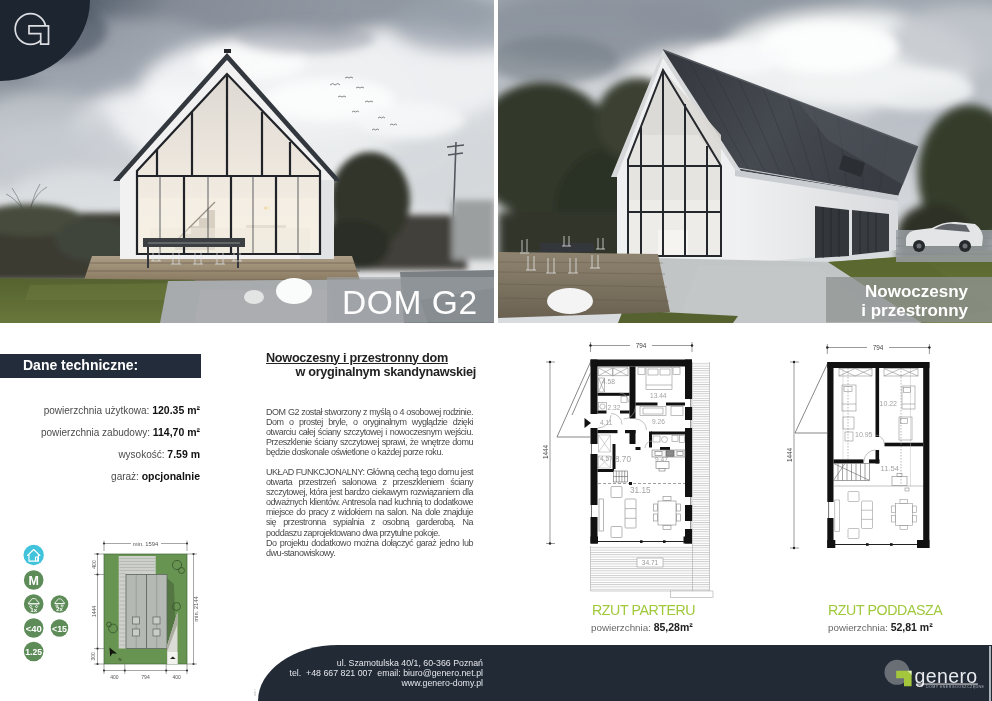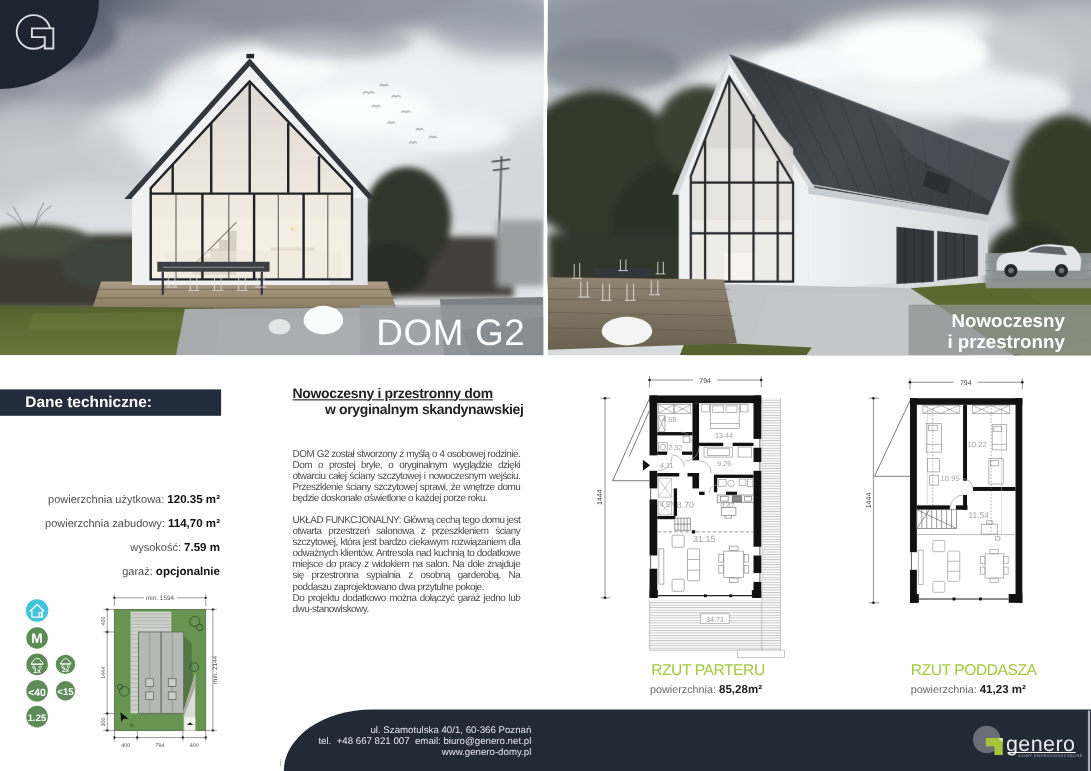--- a/index.html
+++ b/index.html
@@ -360,21 +360,21 @@
 
   <rect x="328" y="277" width="166" height="45.5" fill="#8f9392" opacity="0.78"></rect>
   <text x="470" y="297" font-size="17" font-weight="bold" fill="#ffffff" font-family="Liberation Sans" text-anchor="end">Nowoczesny</text>
   <text x="470" y="316" font-size="17" font-weight="bold" fill="#ffffff" font-family="Liberation Sans" text-anchor="end">i przestronny</text>
 </svg>
 
 <div class="abs" style="left:0;top:354px;width:201px;height:24px;background:#232c3a;"></div>
 <div class="abs" style="left:23px;top:357px;width:200px;font-size:14px;font-weight:bold;color:#ffffff;">Dane techniczne:</div>
 
 <div class="abs" style="left:0;top:404px;width:200px;text-align:right;font-size:10px;color:#4b4b4b;">
-  <div style="height:22.1px;margin-top:44px;">powierzchnia użytkowa: <b style="color:#111;font-size:10.5px;">120.35 m²</b></div>
+  <div style="height:22.1px;">powierzchnia użytkowa: <b style="color:#111;font-size:10.5px;">120.35 m²</b></div>
   <div style="height:22.1px;">powierzchnia zabudowy: <b style="color:#111;font-size:10.5px;">114,70 m²</b></div>
   <div style="height:22.1px;">wysokość: <b style="color:#111;font-size:10.5px;">7.59 m</b></div>
   <div style="height:22.1px;">garaż: <b style="color:#111;font-size:10.5px;">opcjonalnie</b></div>
 </div>
 
 <div class="abs" style="left:266px;top:350.5px;width:215px;font-size:12.7px;letter-spacing:-0.3px;font-weight:bold;color:#222;text-decoration:underline;">Nowoczesny i przestronny dom</div>
 <div class="abs" style="left:266px;top:364.5px;width:210px;text-align:right;font-size:12.7px;letter-spacing:-0.3px;font-weight:bold;color:#222;">w oryginalnym skandynawskiej</div>
 
 <div class="abs" style="left:266px;top:407px;width:207px;font-size:9px;letter-spacing:-0.45px;line-height:10.1px;text-align:justify;color:#4a4a4a;">DOM G2 został stworzony z myślą o 4 osobowej rodzinie. Dom o prostej bryle, o oryginalnym wyglądzie dzięki otwarciu całej ściany szczytowej i nowoczesnym wejściu. Przeszklenie ściany szczytowej sprawi, że wnętrze domu będzie doskonale oświetlone o każdej porze roku.</div>
 
@@ -851,21 +851,21 @@
     <text x="855" y="437">10.95</text>
     <text x="879.5" y="406">10.22</text>
     <text x="880.5" y="471" font-size="7.6">11.54</text>
   </g>
 </svg>
 
 <div class="abs" style="left:592px;top:602px;font-size:14.2px;color:#a0c93c;letter-spacing:-0.4px;text-align:center;">RZUT PARTERU</div>
 <div class="abs" style="left:591px;top:620.5px;font-size:9.8px;color:#666;">powierzchnia: <b style="color:#222;font-size:10.5px;">85,28m²</b></div>
 
 <div class="abs" style="left:828px;top:602px;font-size:14.2px;color:#a0c93c;letter-spacing:-0.4px;">RZUT PODDASZA</div>
-<div class="abs" style="left:828px;top:620.5px;font-size:9.8px;color:#666;">powierzchnia: <b style="color:#222;font-size:10.5px;">41,23 m²</b></div>
+<div class="abs" style="left:828px;top:620.5px;font-size:9.8px;color:#666;">powierzchnia: <b style="color:#222;font-size:10.5px;">52,81 m²</b></div>
 
 <div class="abs" style="left:254px;top:688px;font-size:9px;color:#b5b5b5;">i</div>
 
 <div class="abs" style="left:258px;top:645px;width:734px;height:56px;background:#222a36;border-radius:80px 0 0 0 / 56px 0 0 0;"></div>
 <div class="abs" style="left:258px;top:657.5px;width:225px;text-align:right;font-size:8.8px;line-height:10.2px;color:#e4e7ec;">ul. Szamotulska 40/1, 60-366 Poznań<br>tel.&nbsp;&nbsp;+48&nbsp;667&nbsp;821&nbsp;007&nbsp;&nbsp;email: biuro@genero.net.pl<br>www.genero-domy.pl</div>
 
 <div class="abs" style="left:989px;top:646px;width:2px;height:55px;background:#aab0b8;"></div>
 
 <svg class="abs" style="left:880px;top:652px;" width="105" height="42" viewBox="880 652 105 42">
 

